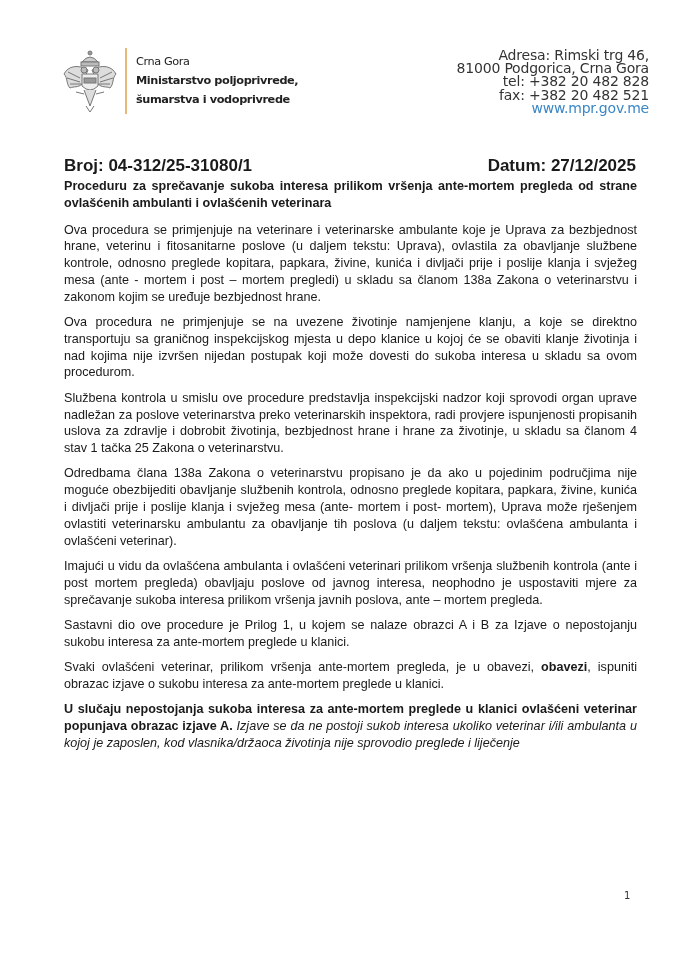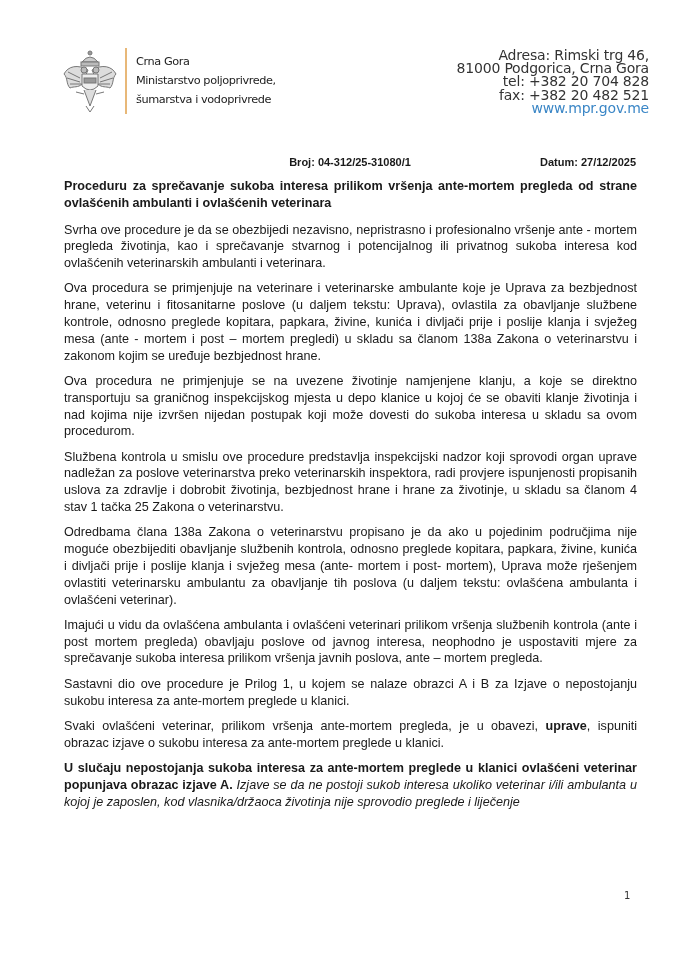--- a/index.html
+++ b/index.html
@@ -2,26 +2,26 @@
 <html><head>
 <meta charset="utf-8">
 <style>
   html, body { margin:0; padding:0; background:#ffffff; }
   body { width:679px; height:960px; position:relative; overflow:hidden; font-family:"Liberation Sans", sans-serif; color:#1a1a1a; }
   .page { position:absolute; left:12px; top:0; width:679px; height:737px; background:#fff; }
 
   .crest { position:absolute; left:50px; top:48px; width:56px; height:66px; }
   .vline { position:absolute; left:113px; top:48px; width:2px; height:66px; background:#e8b878; }
   .org { position:absolute; left:124px; top:52px; font-family:"DejaVu Sans", sans-serif; font-size:11.3px; line-height:19px; color:#222; letter-spacing:-0.4px; }
-  .org .l2 { width:170px; }
+  .org .l2 { width:170px;font-weight:bold; }
 
   .addr { position:absolute; right:42px; top:49px; text-align:right; font-family:"DejaVu Sans", sans-serif; font-size:14px; line-height:13.2px; color:#333; letter-spacing:-0.2px; }
   .addr .web { color:#3a86c6; }
 
-  .meta { position:absolute; left:52px; top:156px; width:572px; font-size:11px; font-weight:bold;text-align:center; }
+  .meta { position:absolute; left:52px; top:156px; width:572px; font-size:17px; font-weight:bold; }
   .meta .date { position:absolute; right:0; top:0; }
 
   .body { position:absolute; left:52px; top:178px; width:573px; font-size:12.6px; line-height:16.8px; }
   .body p { margin:0 0 8.5px 0; text-align:justify; }
   .body p.intro { margin-bottom:10px; }
   .title { text-align:left; font-weight:bold; margin:0 0 10px 0 !important; }
   .b { font-weight:bold; }
   .i { font-style:italic; }
   .u { }
 
@@ -60,37 +60,36 @@
   <div class="vline"></div>
 
   <div class="org">
     <div>Crna Gora</div>
     <div class="l2">Ministarstvo poljoprivrede, šumarstva i vodoprivrede</div>
   </div>
 
   <div class="addr">
     <div>Adresa: Rimski trg 46,</div>
     <div>81000 Podgorica, Crna Gora</div>
-    <div>tel: +382 20 704 828</div>
+    <div>tel: +382 20 482 828</div>
     <div>fax: +382 20 482 521</div>
     <div class="web">www.mpr.gov.me</div>
   </div>
 
   <div class="meta">
     <span>Broj: 04-312/25-31080/1</span>
     <span class="date">Datum: 27/12/2025</span>
   </div>
 
   <div class="body">
     <p class="title">Proceduru za sprečavanje sukoba interesa prilikom vršenja ante-mortem pregleda od strane ovlašćenih ambulanti i ovlašćenih veterinara</p>
-    <p>Svrha ove procedure je da se obezbijedi nezavisno, nepristrasno i profesionalno vršenje ante - mortem pregleda životinja, kao i sprečavanje stvarnog i potencijalnog ili privatnog sukoba interesa kod ovlašćenih veterinarskih ambulanti i veterinara.</p>
     <p>Ova procedura se primjenjuje na veterinare i veterinarske ambulante koje je Uprava za bezbjednost hrane, veterinu i fitosanitarne poslove (u daljem tekstu: Uprava), ovlastila za obavljanje službene kontrole, odnosno preglede kopitara, papkara, živine, kunića i divljači prije i poslije klanja i svježeg mesa (ante - mortem i post – mortem pregledi) u skladu sa članom 138a Zakona o veterinarstvu i zakonom kojim se uređuje bezbjednost hrane.</p>
     <p>Ova procedura ne primjenjuje se na uvezene životinje namjenjene klanju, a koje se direktno transportuju sa graničnog inspekcijskog mjesta u depo klanice u kojoj će se obaviti klanje životinja i nad kojima nije izvršen nijedan postupak koji može dovesti do sukoba interesa u skladu sa ovom procedurom.</p>
     <p>Službena kontrola u smislu ove procedure predstavlja inspekcijski nadzor koji sprovodi organ uprave nadležan za poslove veterinarstva preko veterinarskih inspektora, radi provjere ispunjenosti propisanih uslova za zdravlje i dobrobit životinja, bezbjednost hrane i hrane za životinje, u skladu sa članom 4 stav 1 tačka 25 Zakona o veterinarstvu.</p>
     <p>Odredbama člana 138a Zakona o veterinarstvu propisano je da ako u pojedinim područjima nije moguće obezbijediti obavljanje službenih kontrola, odnosno preglede kopitara, papkara, živine, kunića i divljači prije i poslije klanja i svježeg mesa (ante- mortem i post- mortem), Uprava može rješenjem ovlastiti veterinarsku ambulantu za obavljanje tih poslova (u daljem tekstu: ovlašćena ambulanta i ovlašćeni veterinar).</p>
     <p>Imajući u vidu da ovlašćena ambulanta i ovlašćeni veterinari prilikom vršenja službenih kontrola (ante i post mortem pregleda) obavljaju poslove od javnog interesa, neophodno je uspostaviti mjere za sprečavanje sukoba interesa prilikom vršenja javnih poslova, ante – mortem pregleda.</p>
     <p>Sastavni dio ove procedure je Prilog 1, u kojem se nalaze obrazci A i B za Izjave o nepostojanju sukobu interesa za ante-mortem preglede u klanici.</p>
-    <p><span>Svaki ovlašćeni veterinar, prilikom vršenja ante-mortem pregleda, je u obavezi, </span><span class="b">uprave</span><span>, ispuniti obrazac izjave o sukobu interesa za ante-mortem preglede u klanici.</span></p>
+    <p><span>Svaki ovlašćeni veterinar, prilikom vršenja ante-mortem pregleda, je u obavezi, </span><span class="b">obavezi</span><span>, ispuniti obrazac izjave o sukobu interesa za ante-mortem preglede u klanici.</span></p>
     <p><span class="b">U slučaju nepostojanja sukoba interesa za ante-mortem preglede u klanici ovlašćeni veterinar popunjava obrazac izjave A.</span><span class="i"> Izjave se da </span><span class="i u">ne postoji sukob interesa</span><span class="i"> ukoliko veterinar i/ili ambulanta u kojoj je zaposlen, kod vlasnika/držaoca životinja nije sprovodio preglede i liječenje</span></p>
   </div>
 
   <div class="pagenum">1</div>
 </div>
 
 </body></html>

